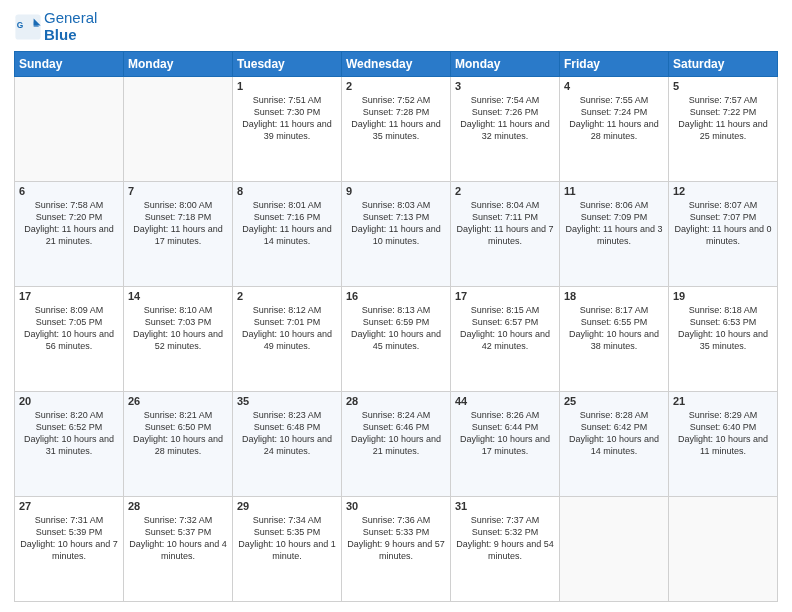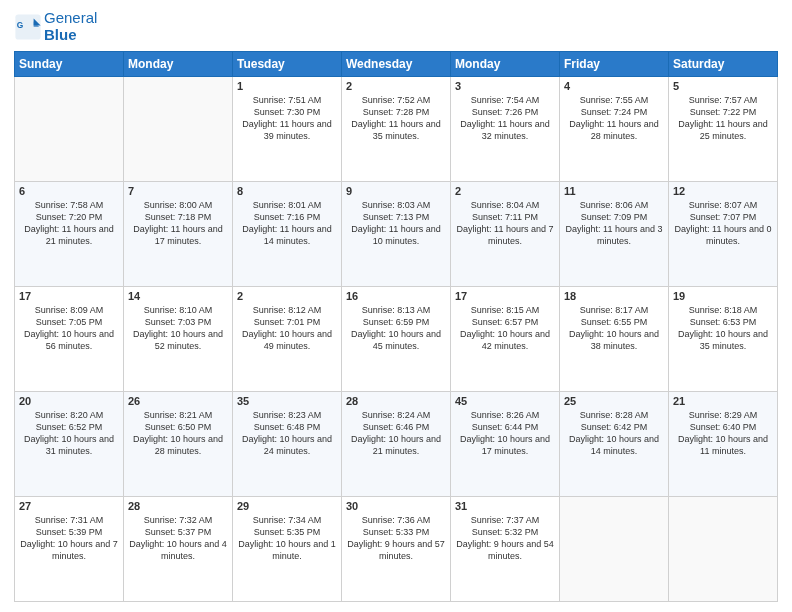--- a/index.html
+++ b/index.html
@@ -222,21 +222,21 @@
           </td>
           <td>
             <span class="day-num">35</span>
             <div class="cell-text">Sunrise: 8:23 AM<br>Sunset: 6:48 PM<br>Daylight: 10 hours and 24 minutes.</div>
           </td>
           <td>
             <span class="day-num">28</span>
             <div class="cell-text">Sunrise: 8:24 AM<br>Sunset: 6:46 PM<br>Daylight: 10 hours and 21 minutes.</div>
           </td>
           <td>
-            <span class="day-num">45</span>
+            <span class="day-num">44</span>
             <div class="cell-text">Sunrise: 8:26 AM<br>Sunset: 6:44 PM<br>Daylight: 10 hours and 17 minutes.</div>
           </td>
           <td>
             <span class="day-num">25</span>
             <div class="cell-text">Sunrise: 8:28 AM<br>Sunset: 6:42 PM<br>Daylight: 10 hours and 14 minutes.</div>
           </td>
           <td>
             <span class="day-num">21</span>
             <div class="cell-text">Sunrise: 8:29 AM<br>Sunset: 6:40 PM<br>Daylight: 10 hours and 11 minutes.</div>
           </td>

